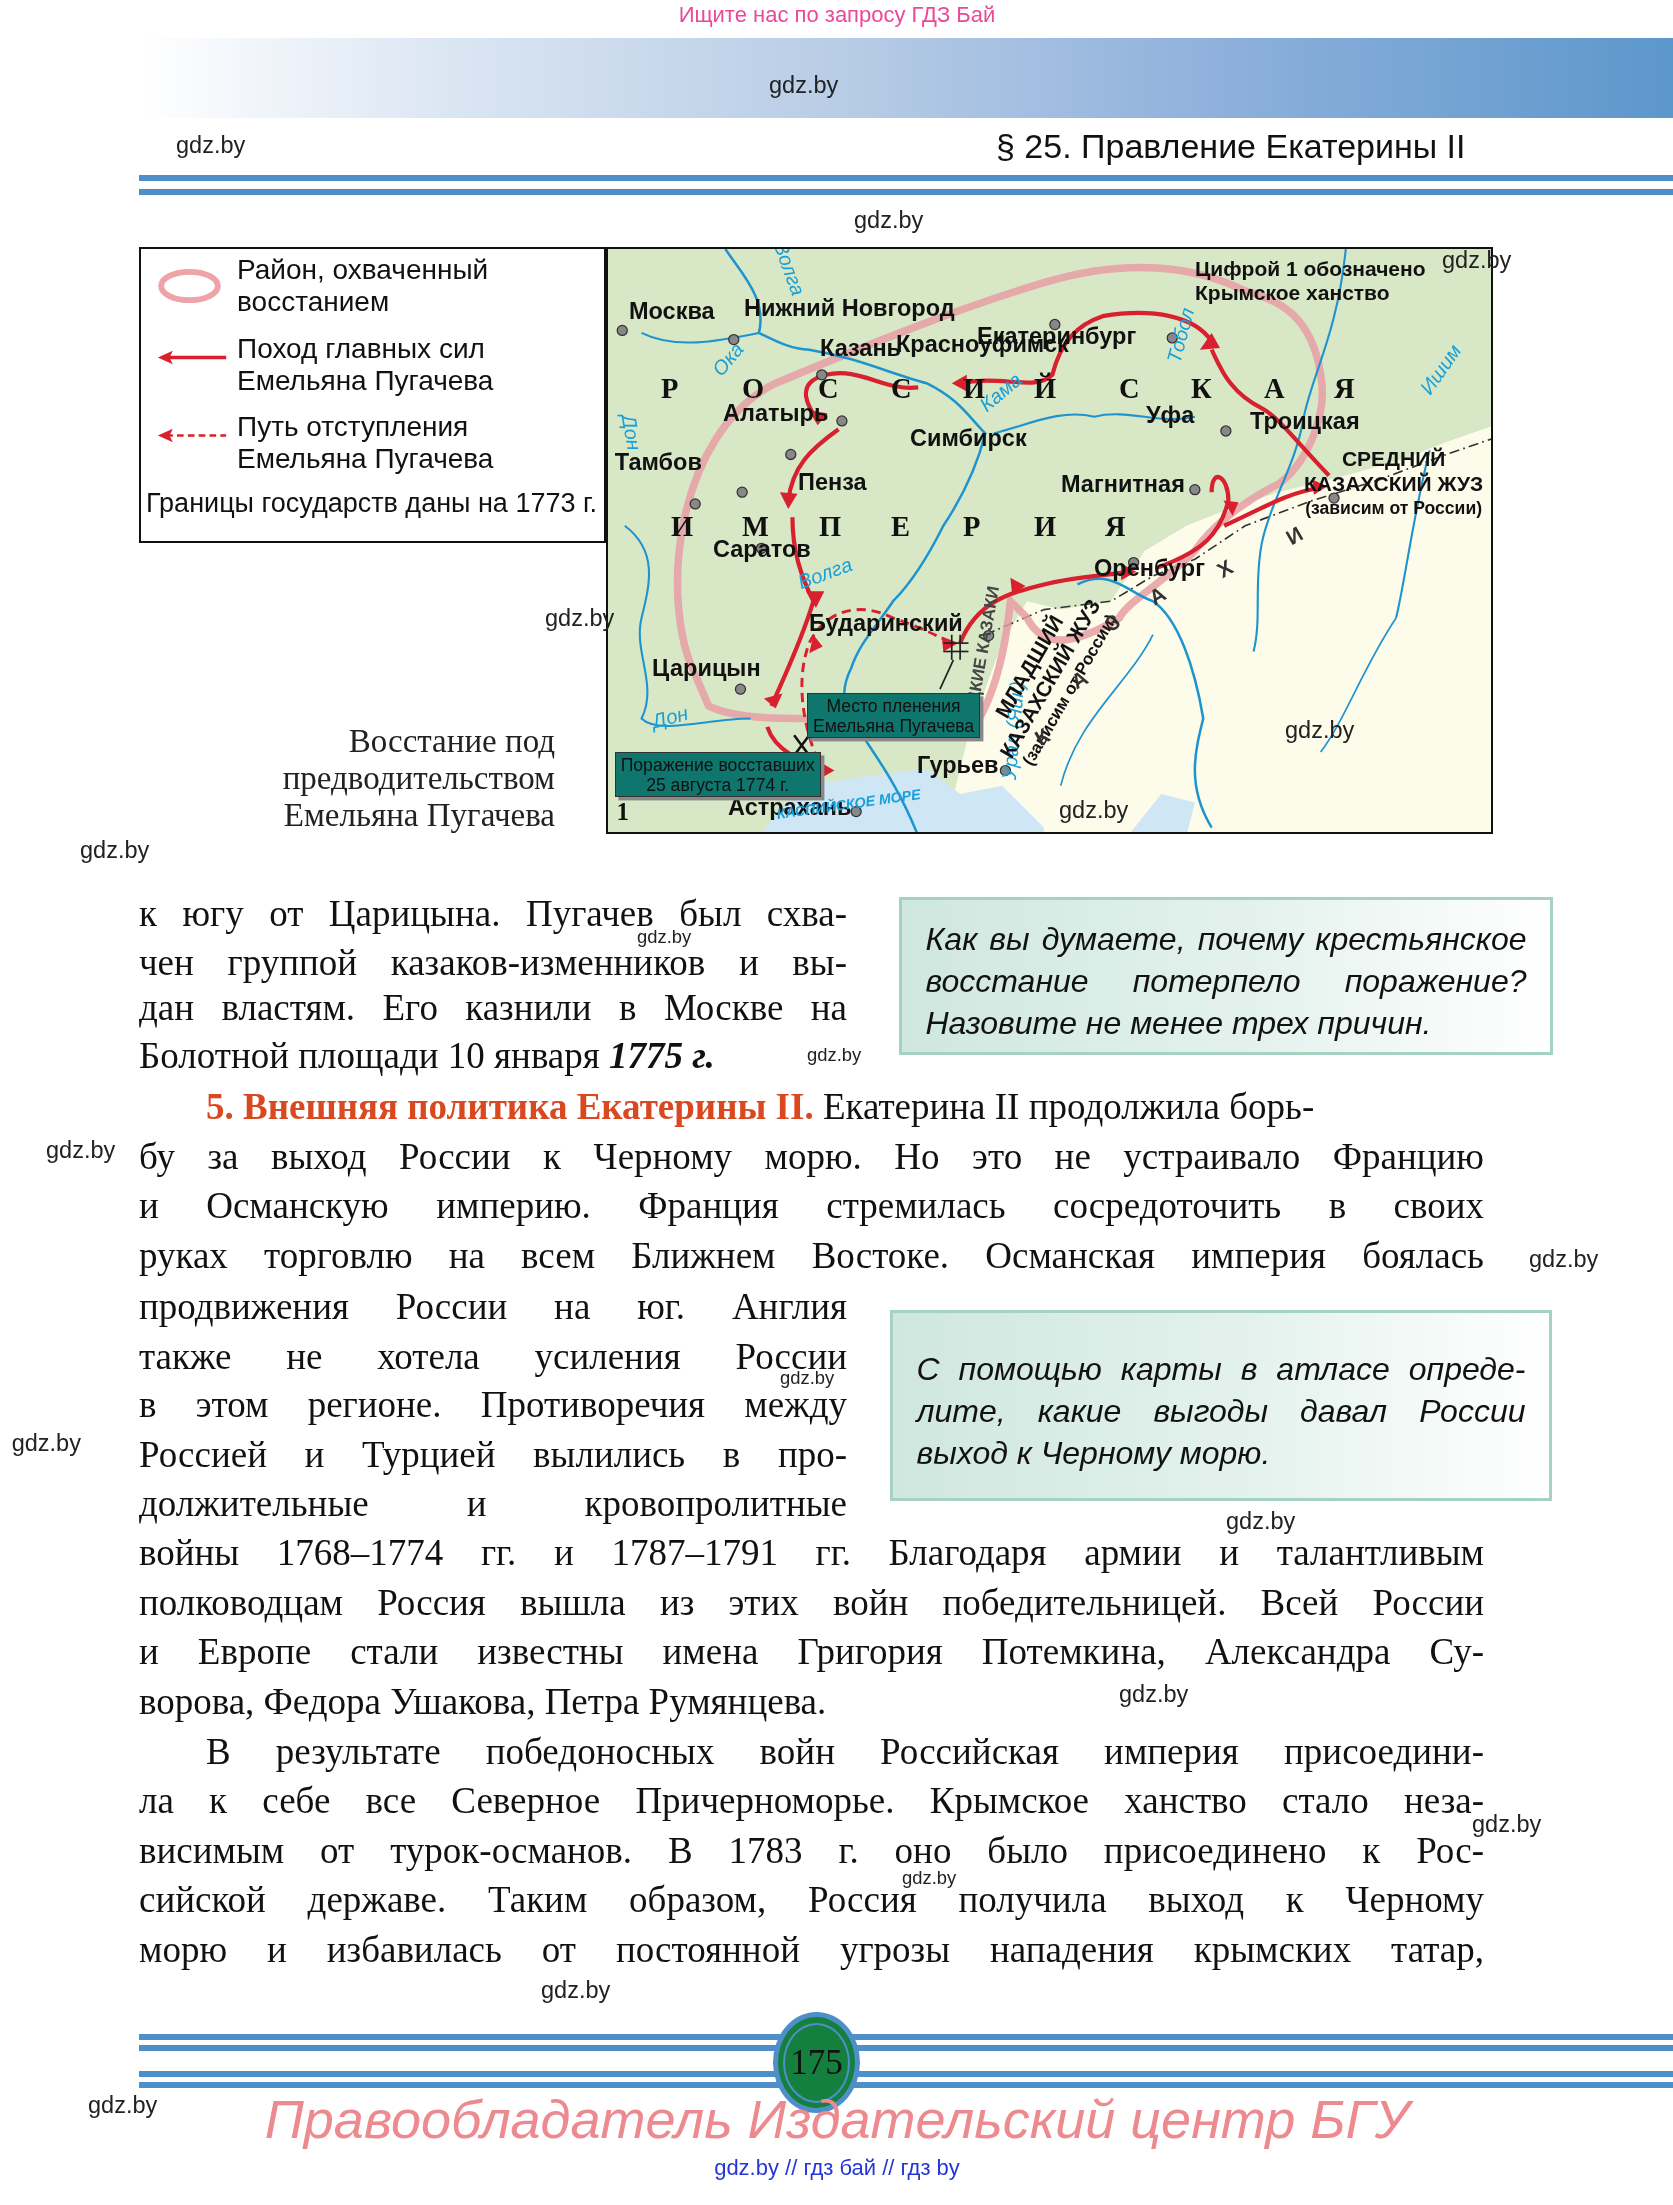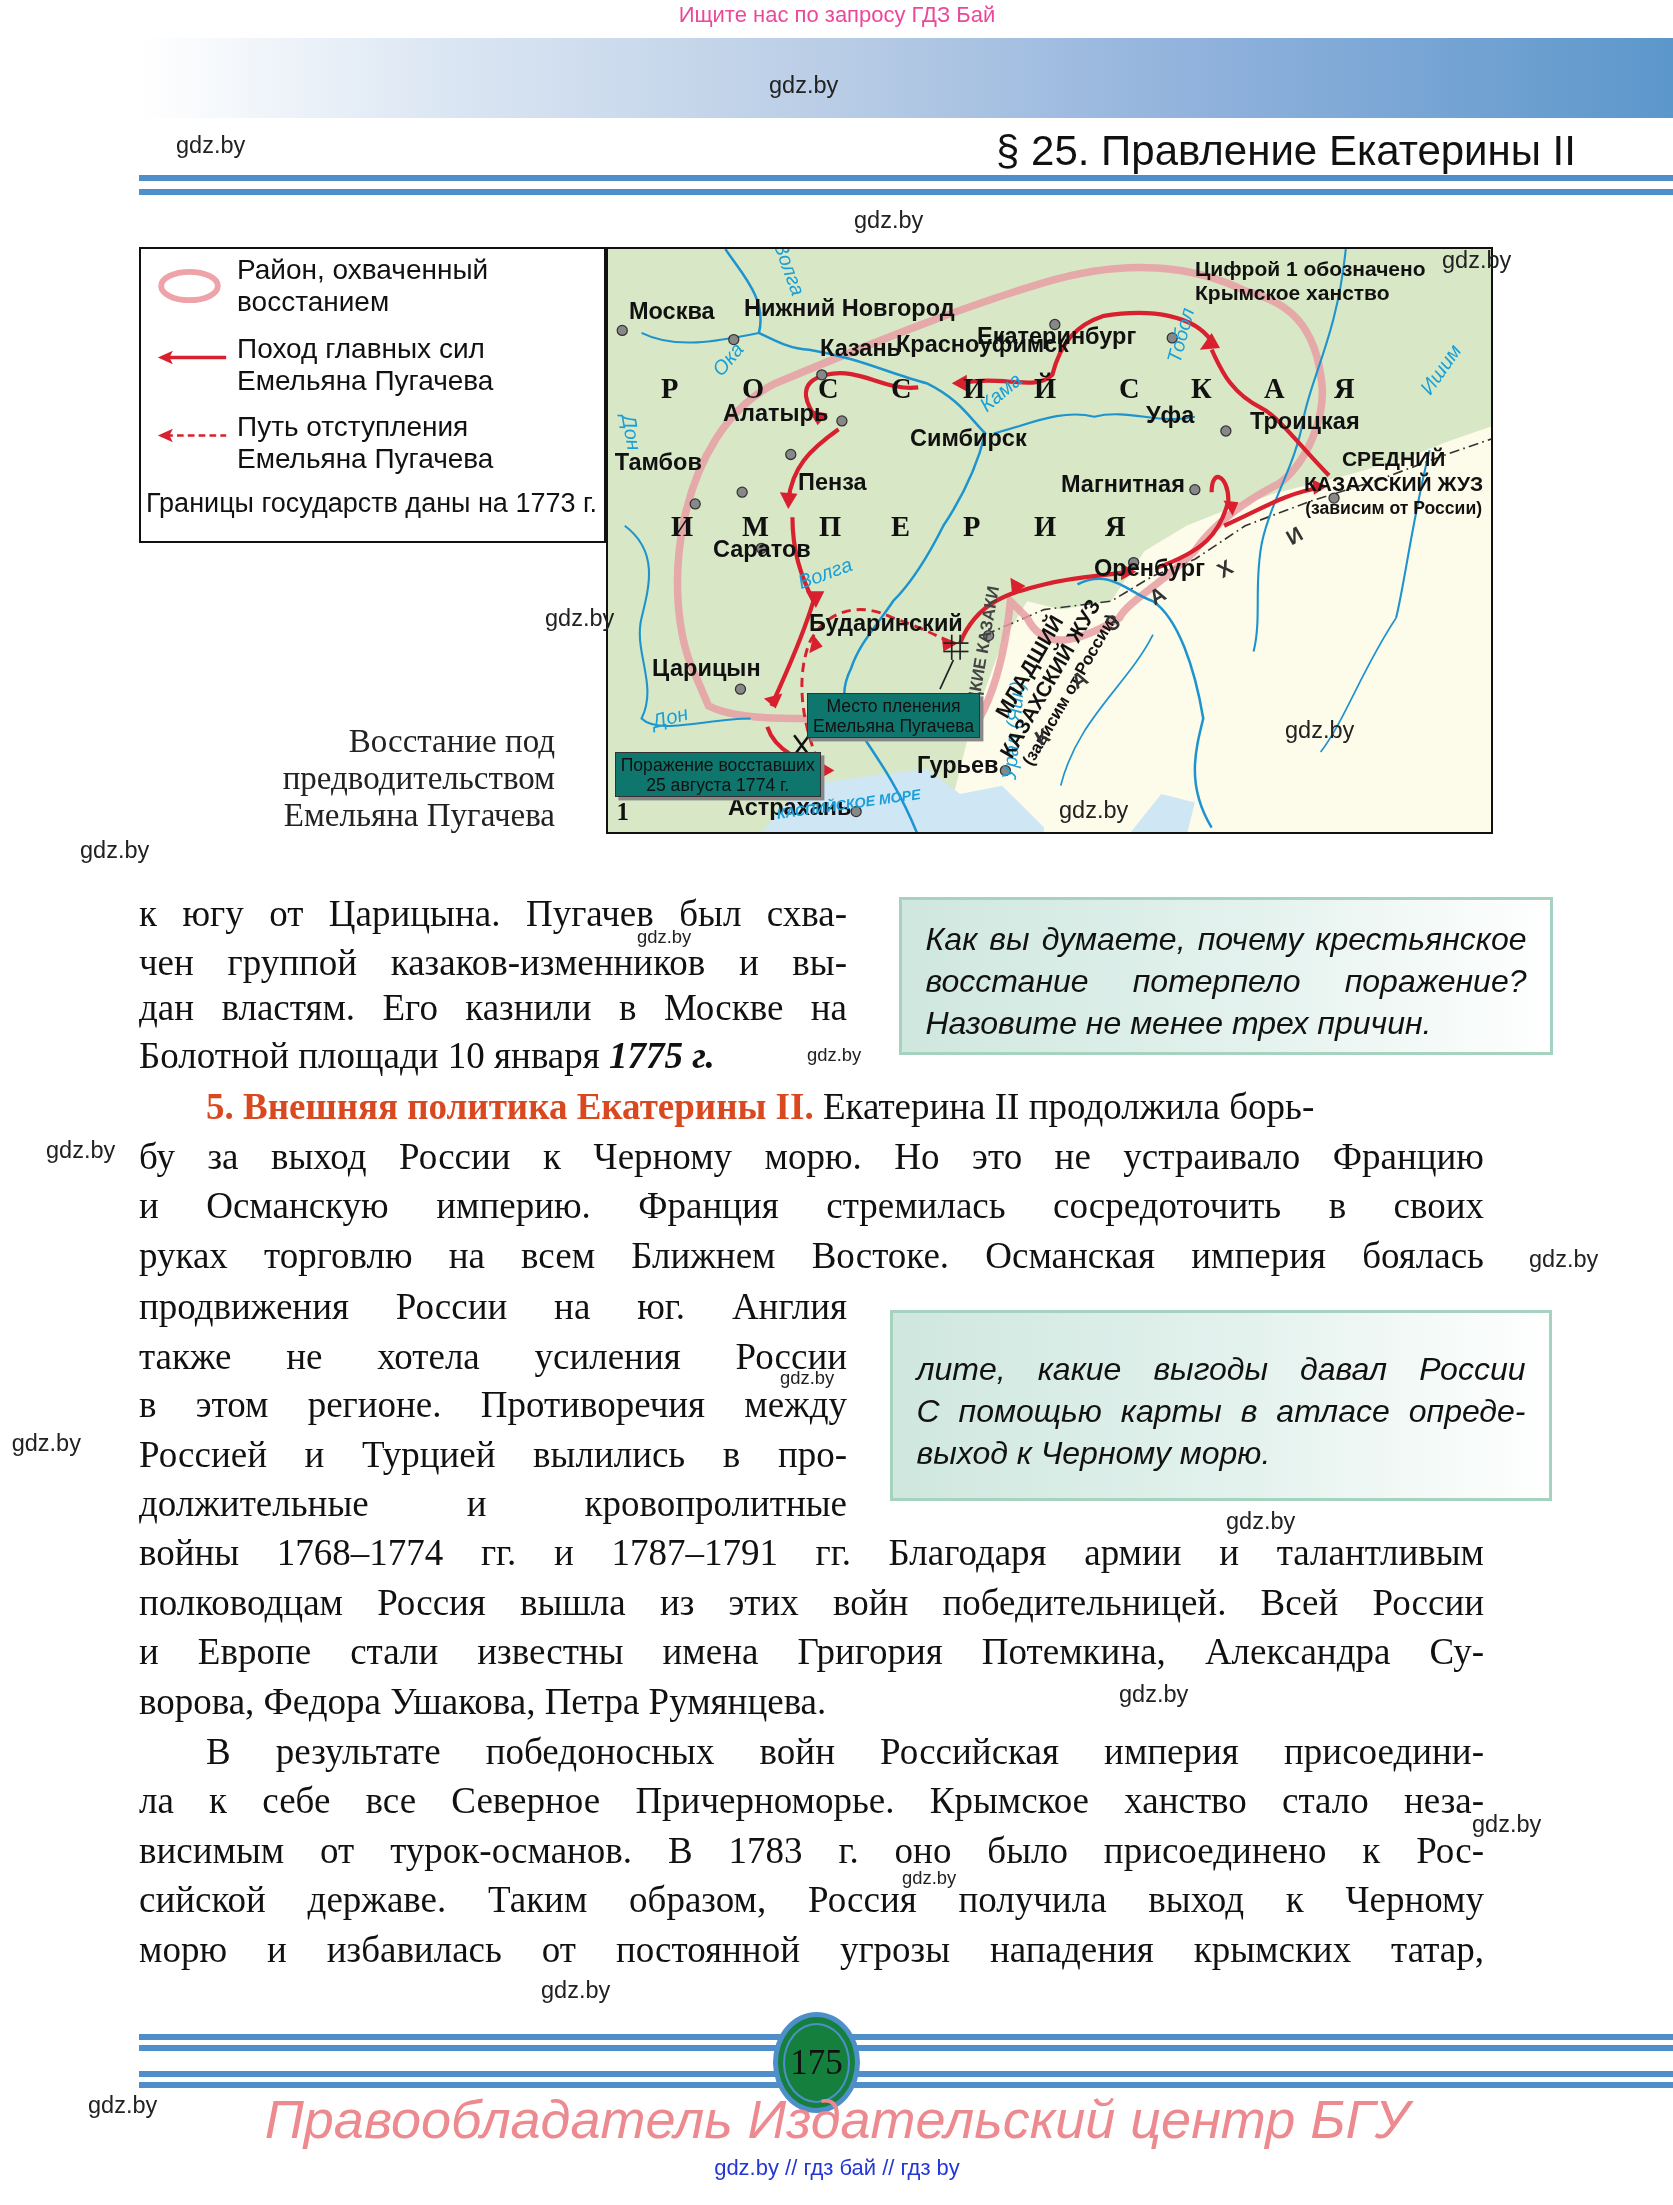--- a/index.html
+++ b/index.html
@@ -10,21 +10,21 @@
   }
   .abs { position: absolute; }
   .wm { position: absolute; font-family: "Liberation Sans", sans-serif; color: #222; font-size: 23.5px; white-space: nowrap; }
   .wm.sm { font-size: 18.4px; }
 
   #top-search { left: 0; width: 1674px; top: 1.7px; text-align: center; color: #ec4899; font-size: 22px; }
   #header-band {
     left: 139px; top: 38px; width: 1534px; height: 80px;
     background: linear-gradient(to right, #ffffff 0%, #dbe6f3 20%, #b9cde6 45%, #8fb1dc 70%, #5c97cb 100%);
   }
-  #section-title { left: 996px; top: 127px; font-size: 42px; color: #111; white-space: nowrap; }
+  #section-title { left: 996px; top: 127px; font-size: 34px; color: #111; white-space: nowrap; }
   .rule { position: absolute; left: 139px; width: 1534px; height: 5.9px; background: #4f8fc9; }
 
   
   #legend {
     left: 139px; top: 247px; width: 467px; height: 296px; box-sizing: border-box;
     border: 2.5px solid #111; background: #fff;
   }
   .leg-row { position: absolute; left: 0; width: 100%; }
   .leg-text { position: absolute; left: 96px; font-size: 28px; line-height: 32px; color: #111; }
   .leg-sym { position: absolute; left: 15px; }
@@ -332,22 +332,22 @@
 
 <div class="txt just" style="left:139px; top:1282px; width:708px;">продвижения России на юг. Англия</div>
 <div class="txt just" style="left:139px; top:1332px; width:708px;">также не хотела усиления России</div>
 <div class="wm sm" style="left:780px; top:1367px;">gdz.by</div>
 <div class="txt just" style="left:139px; top:1380px; width:708px;">в этом регионе. Противоречия между</div>
 <div class="wm" style="left:11.7px; top:1430px;">gdz.by</div>
 <div class="txt just" style="left:139px; top:1430px; width:708px;">Россией и Турцией вылились в про-</div>
 <div class="txt just" style="left:139px; top:1479px; width:708px;">должительные и кровопролитные</div>
 
 <div class="qbox" style="left:890px; top:1310px; width:662px; height:191px; padding-top:35px;">
+  <span class="qline">С помощью карты в атласе опреде-</span>
   <span class="qline">лите, какие выгоды давал России</span>
-  <span class="qline">С помощью карты в атласе опреде-</span>
   <span class="qline" style="text-align:left; text-align-last:left;">выход к Черному морю.</span>
 </div>
 <div class="wm" style="left:1226px; top:1508px;">gdz.by</div>
 
 <div class="txt just" style="left:139px; top:1528px; width:1345px;">войны 1768–1774 гг. и 1787–1791 гг. Благодаря армии и талантливым</div>
 <div class="txt just" style="left:139px; top:1578px; width:1345px;">полководцам Россия вышла из этих войн победительницей. Всей России</div>
 <div class="txt just" style="left:139px; top:1627px; width:1345px;">и Европе стали известны имена Григория Потемкина, Александра Су-</div>
 <div class="txt" style="left:139px; top:1677px;">ворова, Федора Ушакова, Петра Румянцева.</div>
 <div class="wm" style="left:1119px; top:1681px;">gdz.by</div>
 

